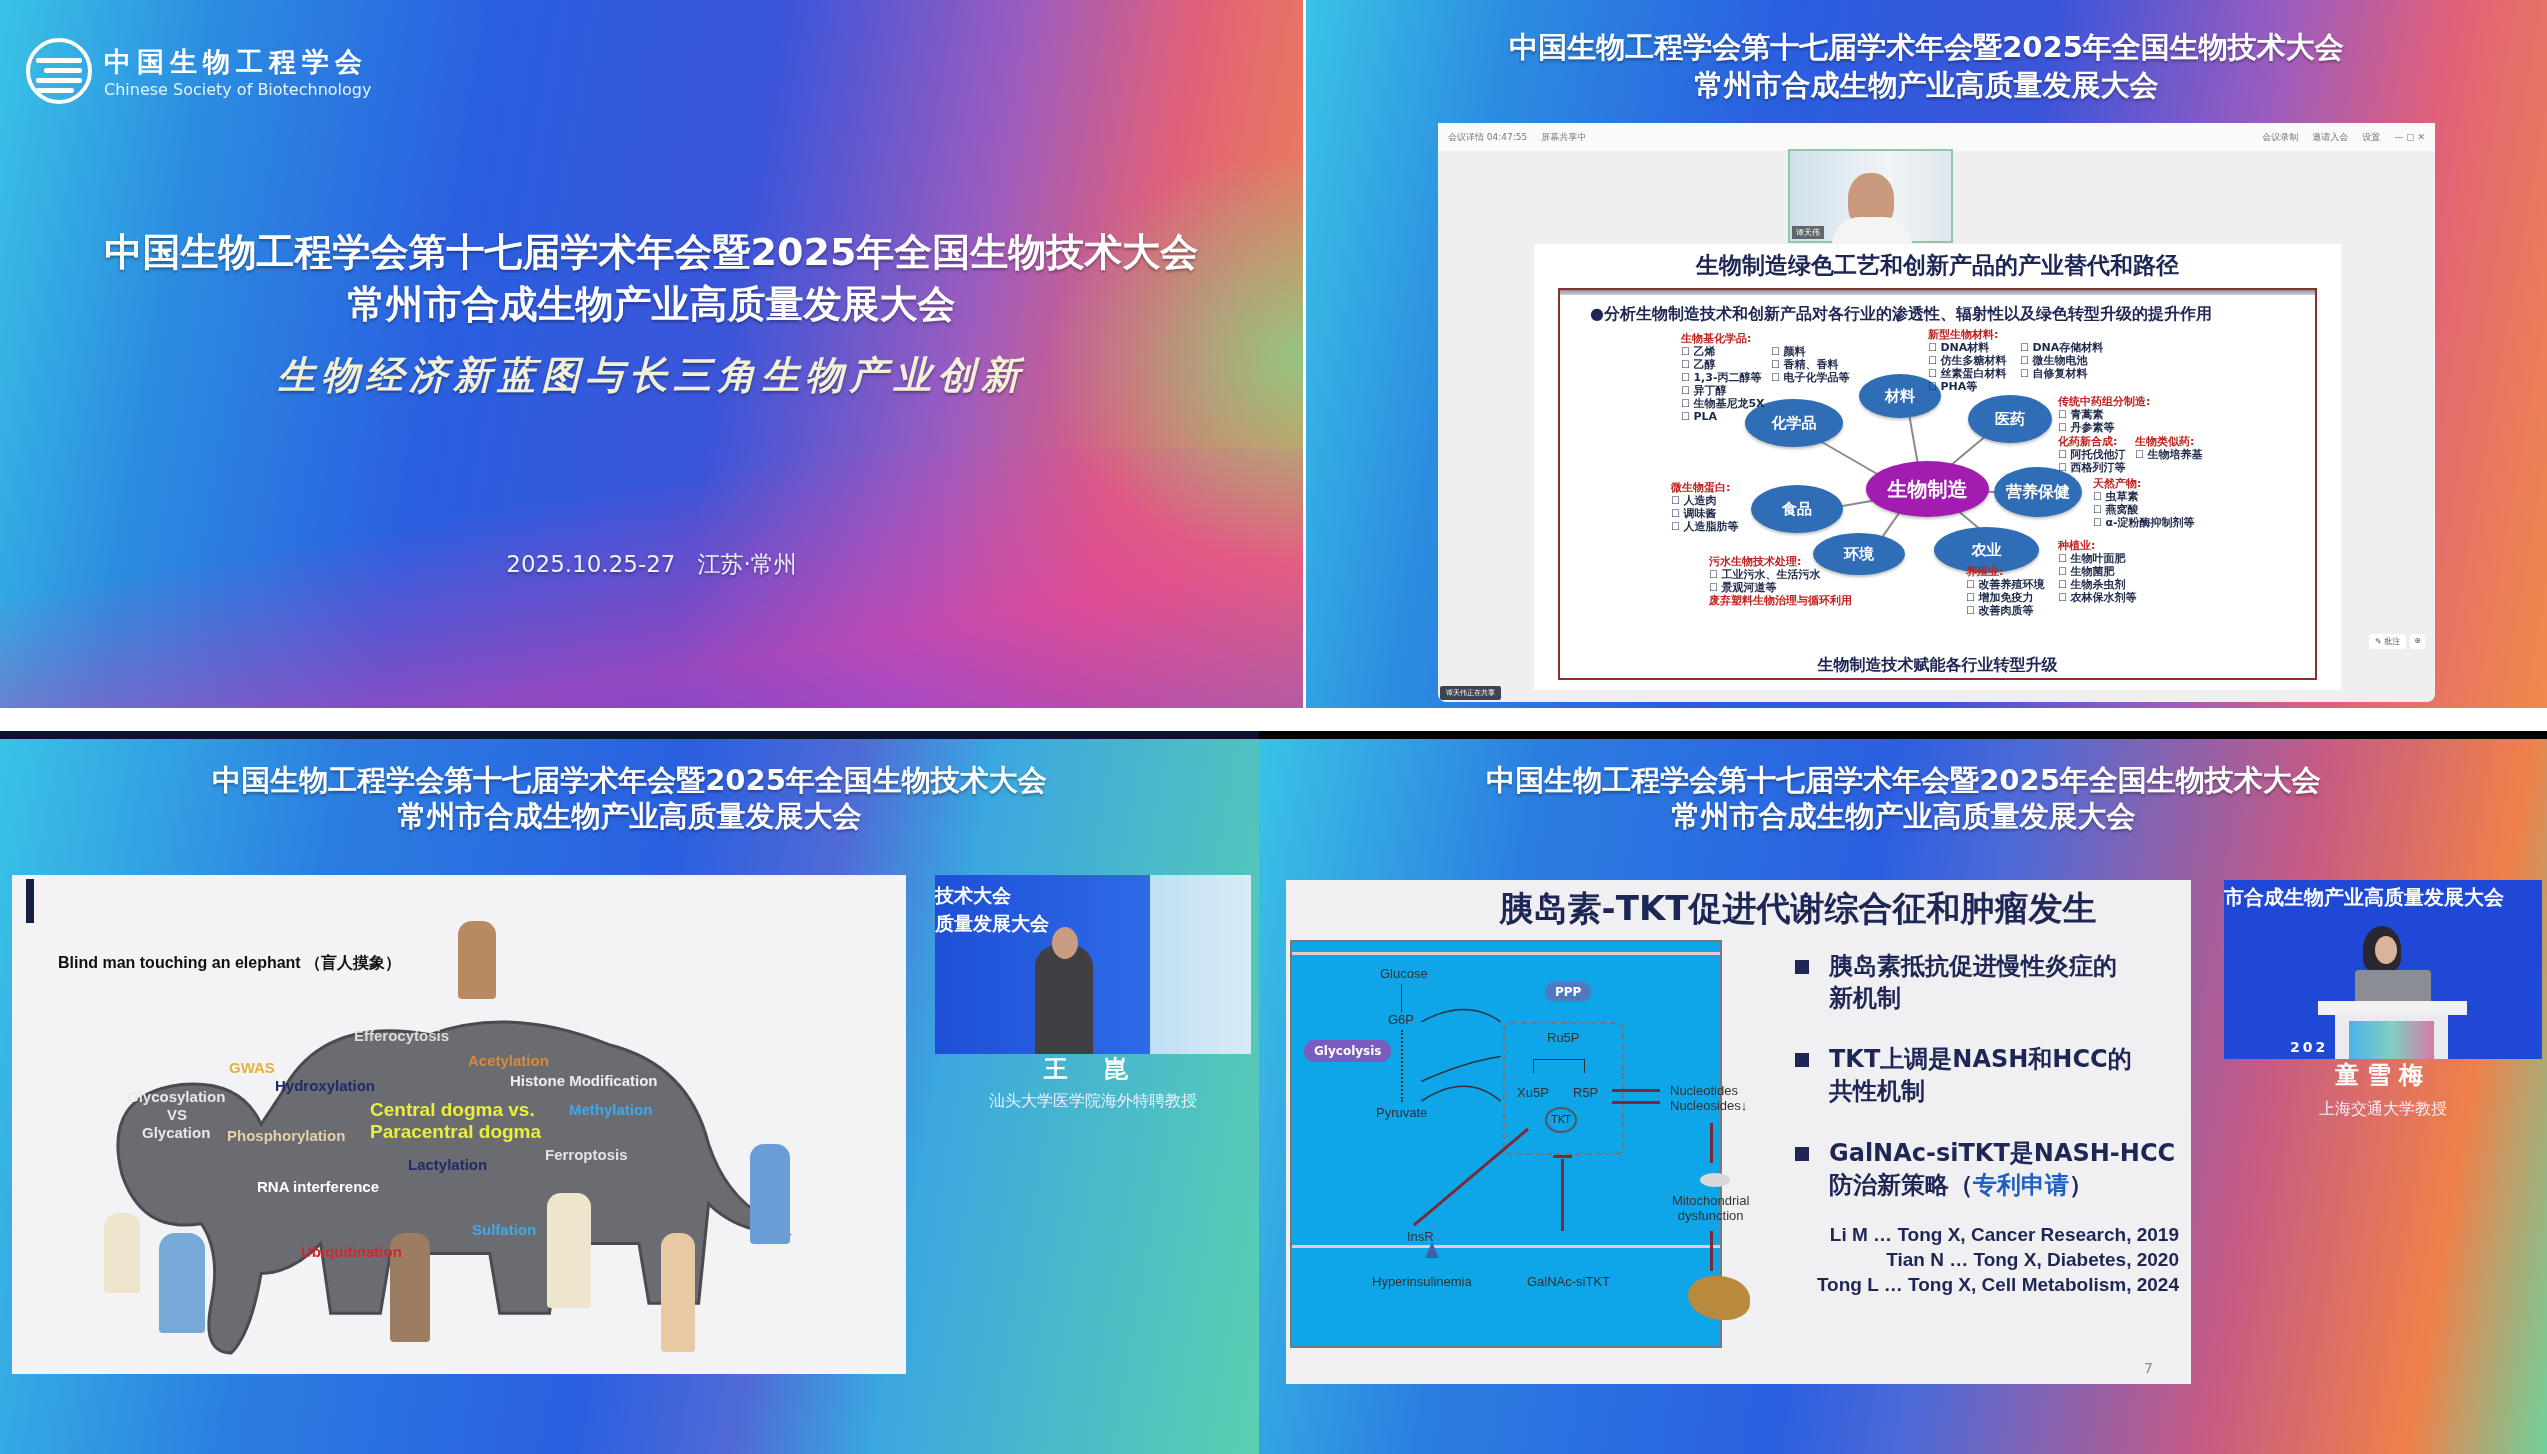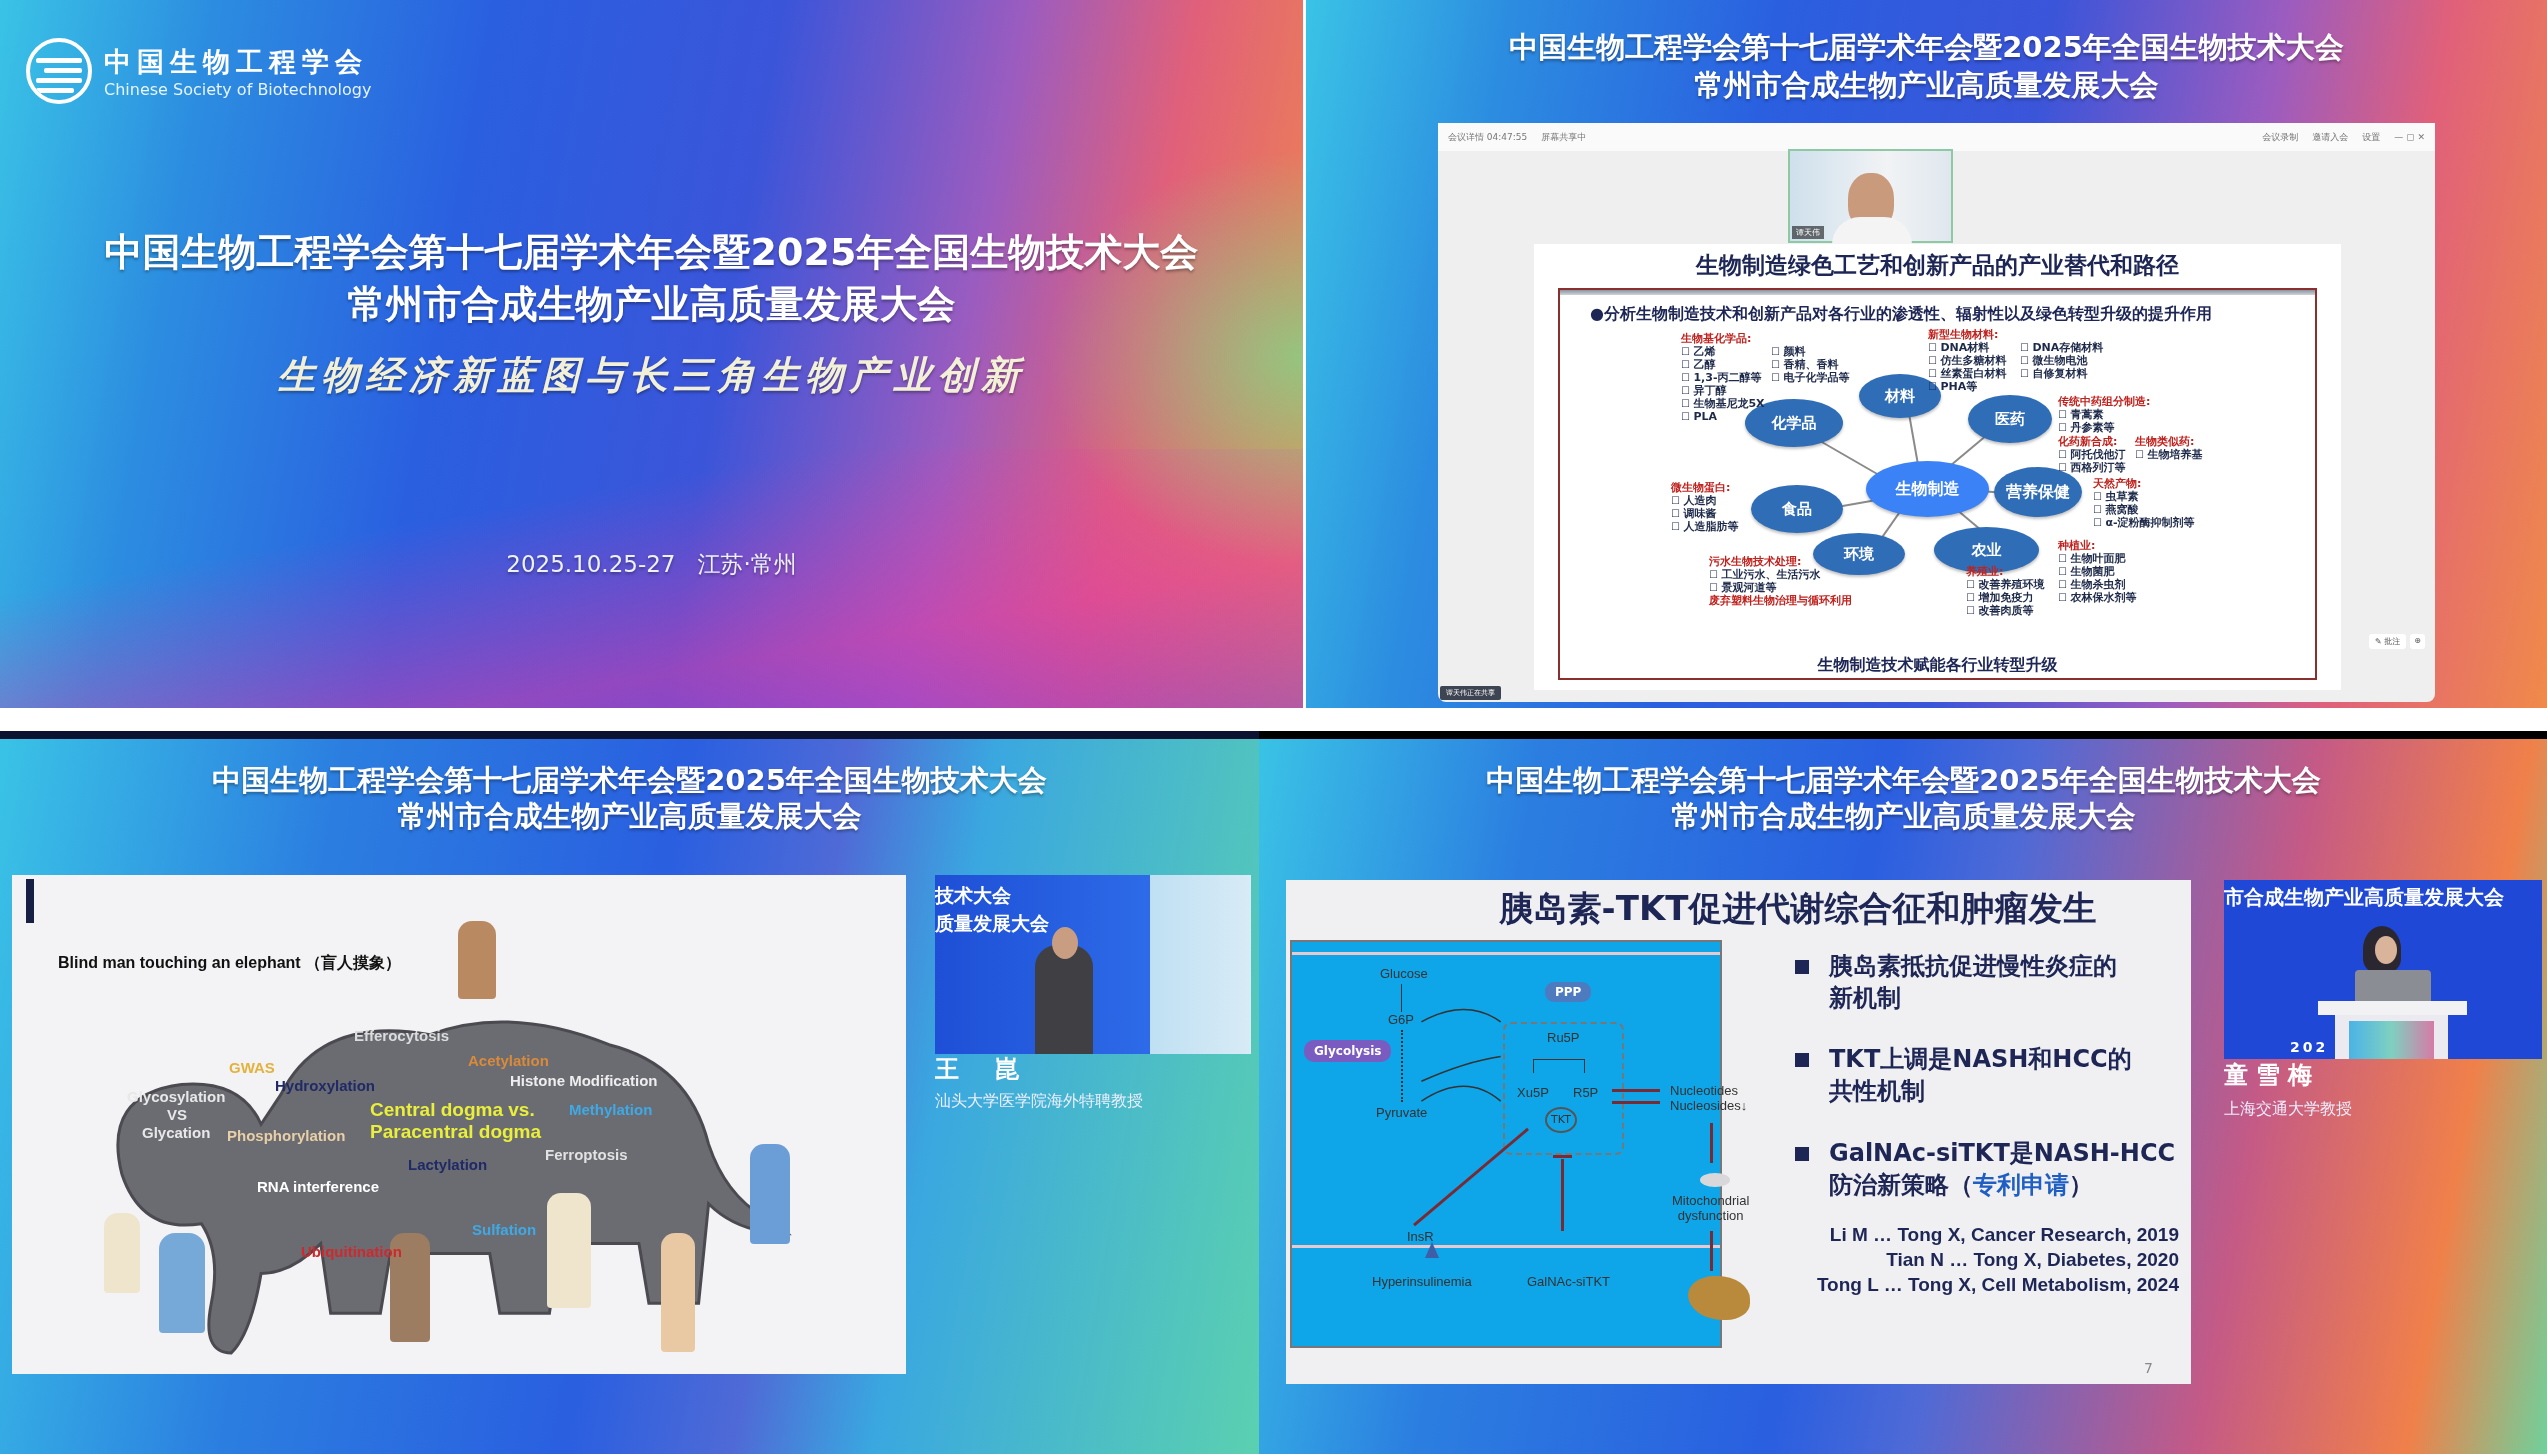--- a/index.html
+++ b/index.html
@@ -16,27 +16,27 @@
 .q4::before{background:#000}
 .wm-title{position:absolute;left:0;right:0;text-align:center;color:#fff;font-weight:bold;text-shadow:0 2px 3px rgba(0,0,0,.35)}
 .logo{position:absolute;left:26px;top:38px;display:flex;align-items:center;gap:12px}
 .logo-circle{width:66px;height:66px;border-radius:50%;border:4px solid #fff;position:relative;overflow:hidden}
 .logo-circle i{position:absolute;left:6px;right:6px;height:5px;background:#fff;border-radius:2px}
 .logo-cn{color:#fff;font-size:27px;font-weight:bold;letter-spacing:6px}
 .logo-en{color:#e6f4ff;font-size:16px}
 .slide{position:absolute;background:#fff}
 .card{position:absolute;background:#f3f3f4}
 .bubble{position:absolute;background:#2f6db6;color:#fff;font-weight:bold;font-size:15px;border-radius:50%;display:flex;align-items:center;justify-content:center;box-shadow:0 2px 3px rgba(0,0,0,.25)}
-.bubble.center{background:#3b82f6;font-size:16px}
+.bubble.center{background:#a21caf;font-size:20px}
 .cat{position:absolute;font-size:11px;color:#1e2a4a;line-height:13px;font-weight:bold}
 .cat .h{color:#c0221e}
 .cat .it::before{content:"☐ ";font-size:10px}
 .spoke{position:absolute;height:2px;background:#8a8a8a;transform-origin:0 50%}
 .elabel{position:absolute;font-weight:bold;font-size:15px;font-family:"Liberation Sans",sans-serif}
-.speaker{position:absolute;color:#fff}
+.speaker{position:absolute;text-align:center;color:#fff}
 .vid{position:absolute;overflow:hidden}
 .bul{position:absolute;font-size:24px;font-weight:bold;color:#1d2654;line-height:32px;padding-left:34px}
 .bul::before{content:"";position:absolute;left:0;top:10px;width:14px;height:14px;background:#1d2654}
 .ref{position:absolute;right:12px;font-size:19px;font-weight:bold;color:#1d2654;text-align:right;font-family:"Liberation Sans",sans-serif}
 .pw{position:absolute;font-size:13px;color:#333;font-family:"Liberation Sans",sans-serif}
 </style>
 </head>
 <body>
 
 <div class="quad q1 bg-grad">

